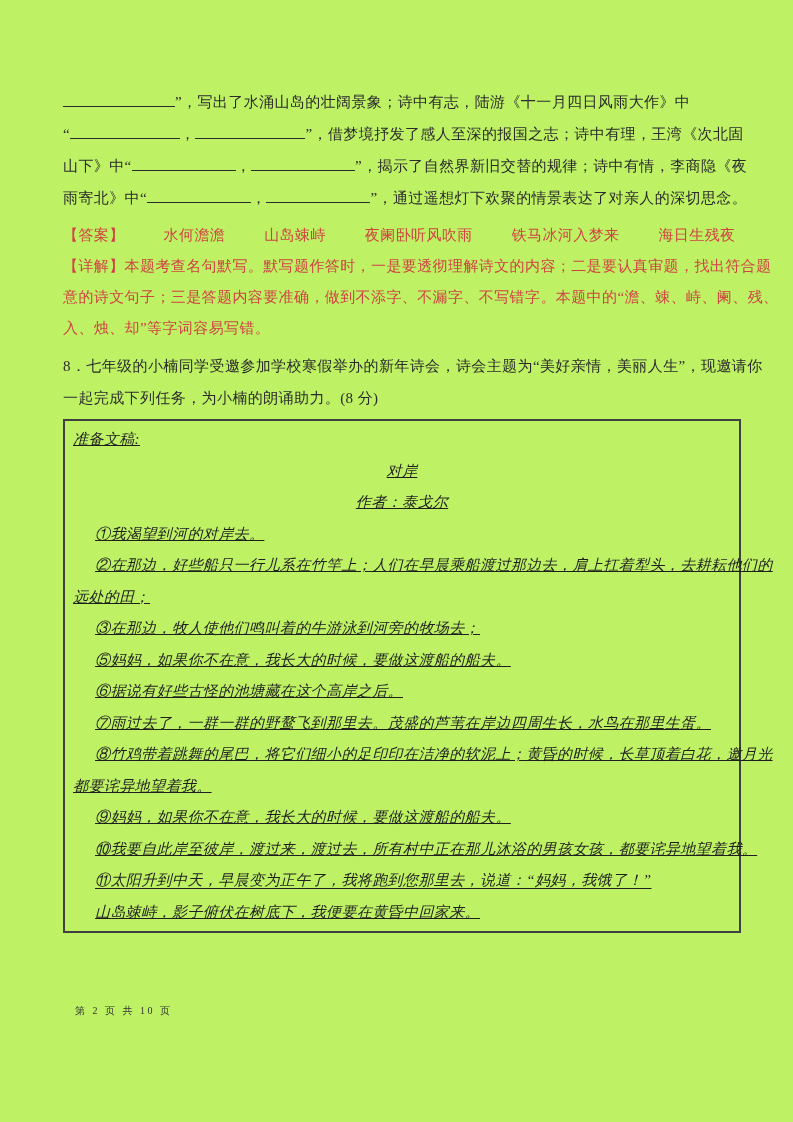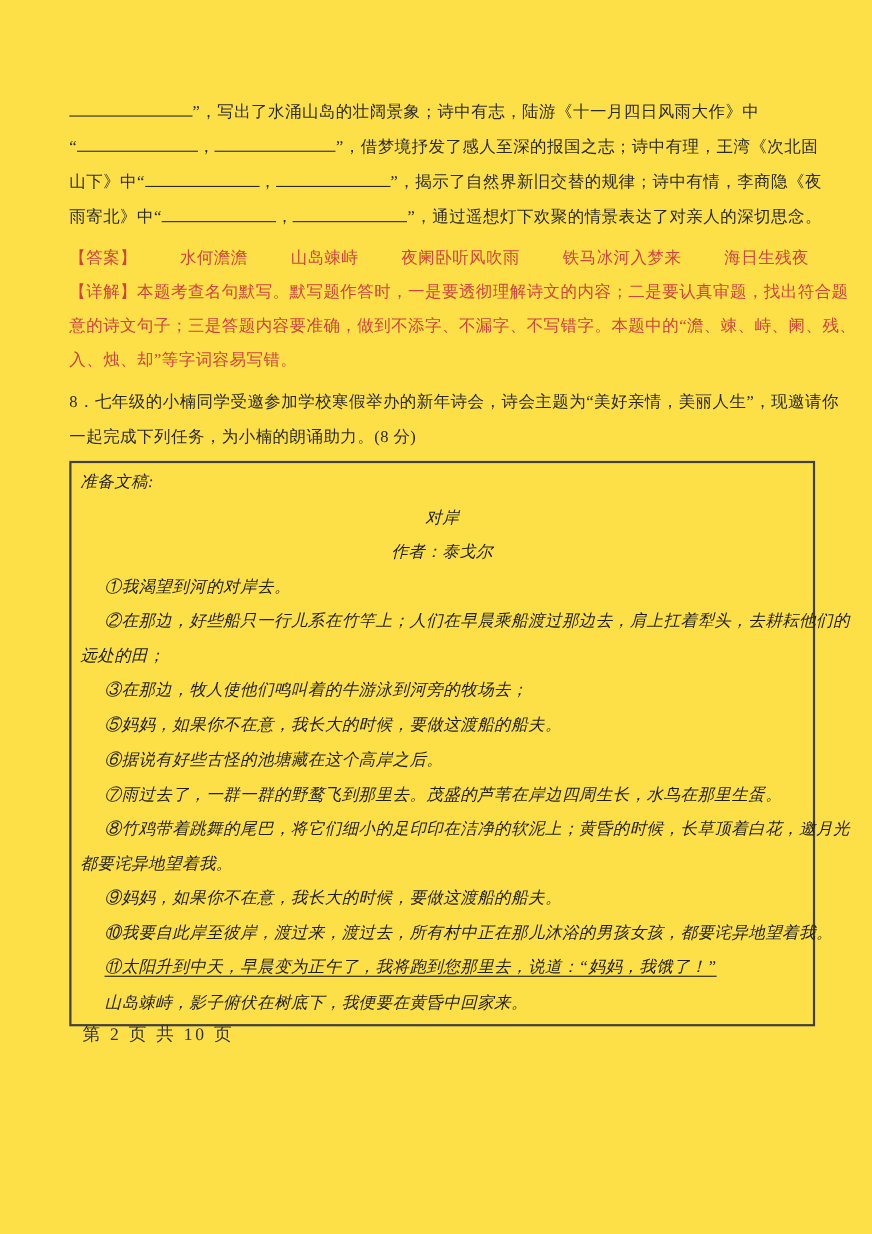--- a/index.html
+++ b/index.html
@@ -1,20 +1,20 @@
 <!DOCTYPE html>
 <html><head>
 <meta charset="utf-8">
 <style>
   html,body{margin:0;padding:0;background:#ffffff;}
   .page{
     position:relative;
     width:793px;height:1122px;
     box-sizing:border-box;
-    background:#fde047;
+    background:#bef264;
     padding:86px 52px 0 63px;
     overflow:hidden;
     font-family:"Liberation Serif","DejaVu Serif",serif;
     color:#2b2b2b;
     font-size:15px;
     letter-spacing:0.4px;
   }
   .line{height:32px;line-height:32px;white-space:nowrap;}
   .blank{display:inline-block;border-bottom:1px solid #2b2b2b;height:15px;vertical-align:baseline;}
   .w1{width:112px}.w2{width:110px}.w3{width:104px}
@@ -22,27 +22,28 @@
   .red .line{height:31px;line-height:31px;}
   .row{display:flex;column-gap:39px;}
   .q3{margin-top:6px;}
   .script-box{
     margin-top:5px;
     border:2px solid #404040;
     padding:3px 8px;
     color:#1f1f1f;
     font-style:italic;
   }
-  .bline{height:31.5px;line-height:31.5px;white-space:nowrap;}
+  .bline{height:31.5px;line-height:31.5px;white-space:nowrap;text-decoration:underline;}
   .center{text-align:center;}
   .ind{padding-left:22px;}
   .ul{text-decoration:underline;text-underline-offset:3px;}
   .footer{
+    margin-top:70px;
     padding-left:12px;
-    font-size:16px;
+    font-size:10px;
     line-height:16px;
     letter-spacing:2.5px;
     color:#333333;
   }
 </style>
 </head>
 <body>
 
 <div class="page">
 

